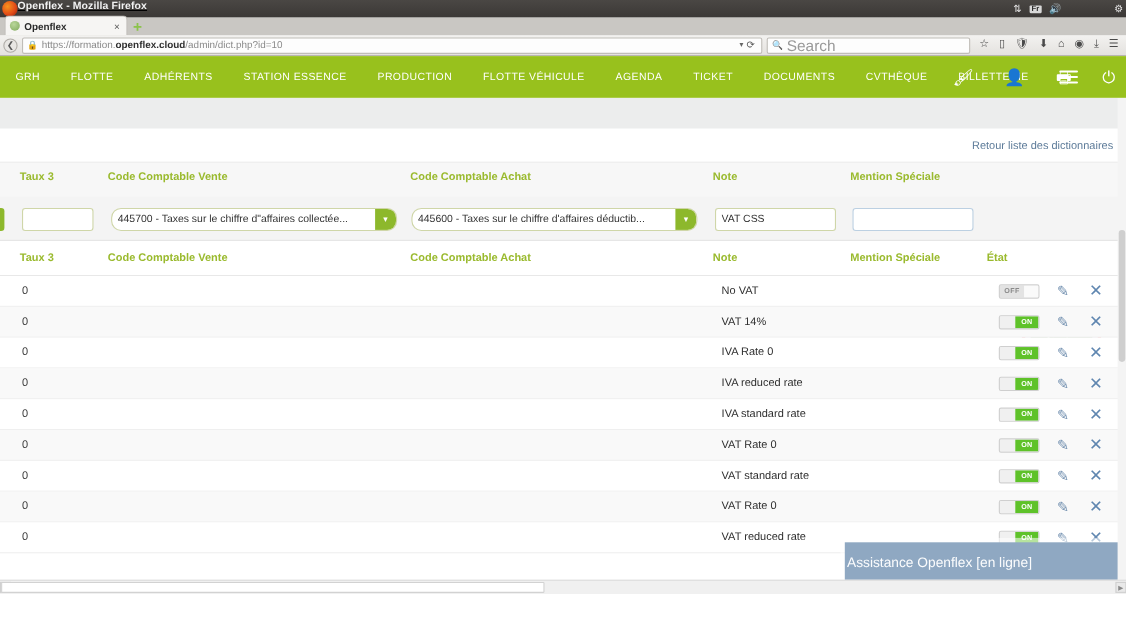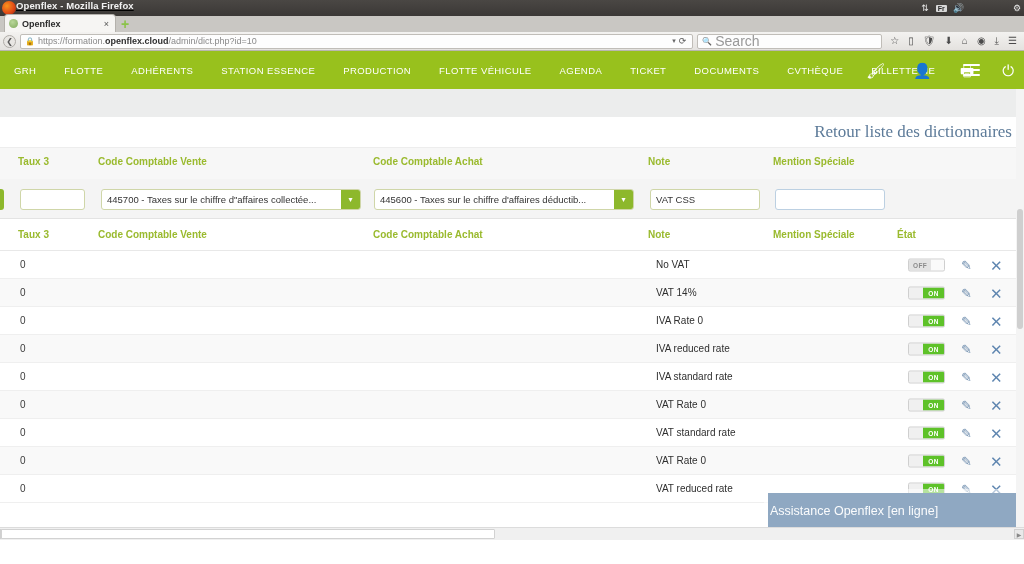--- a/index.html
+++ b/index.html
@@ -152,21 +152,21 @@
     background: #ffffff;
     position: relative; overflow: hidden;
   }
   .topstrip { height: 28px; background: #eceded; width: 100%; }
   .retour-wrap {
     height: 30px; background: #fff;
     display: flex; align-items: center; justify-content: flex-end;
     padding-right: 12px;
   }
   .retour {
-    font-size: 17px; color: #5d7b99; font-family: Liberation Serif, serif;
+    font-size: 10px; color: #5d7b99;
   }
 
   
   .form-head {
     height: 32px; background: #f7f7f7;
     border-top: 1px solid #ededed;
     position: relative;
   }
   .form-head .lbl {
     position: absolute; top: 8px;
@@ -186,21 +186,21 @@
   .inp {
     position: absolute; top: 10px; height: 21px;
     border: 1px solid #cfd6a8; border-radius: 3px;
     background: #fff; font-size: 9.5px; color: #333;
     padding: 0 5px; line-height: 19px;
     outline: none; font-family: "Liberation Sans", sans-serif;
   }
   .inp.blue { border-color: #bcd0e2; }
   .sel {
     position: absolute; top: 10px; height: 21px;
-    border: 1px solid #cfd6a8; border-radius: 3px;
+    border: 1px solid #cfd6a8; border-radius: 9px;
     background: #fff; display: flex; align-items: center;
     overflow: hidden;
   }
   .sel .txt {
     flex: 1 1 auto; font-size: 9.5px; color: #333;
     padding: 0 5px; white-space: nowrap; overflow: hidden;
   }
   .sel .caret {
     width: 19px; height: 100%; background: #8db82c;
     color: #fff; font-size: 8px;

